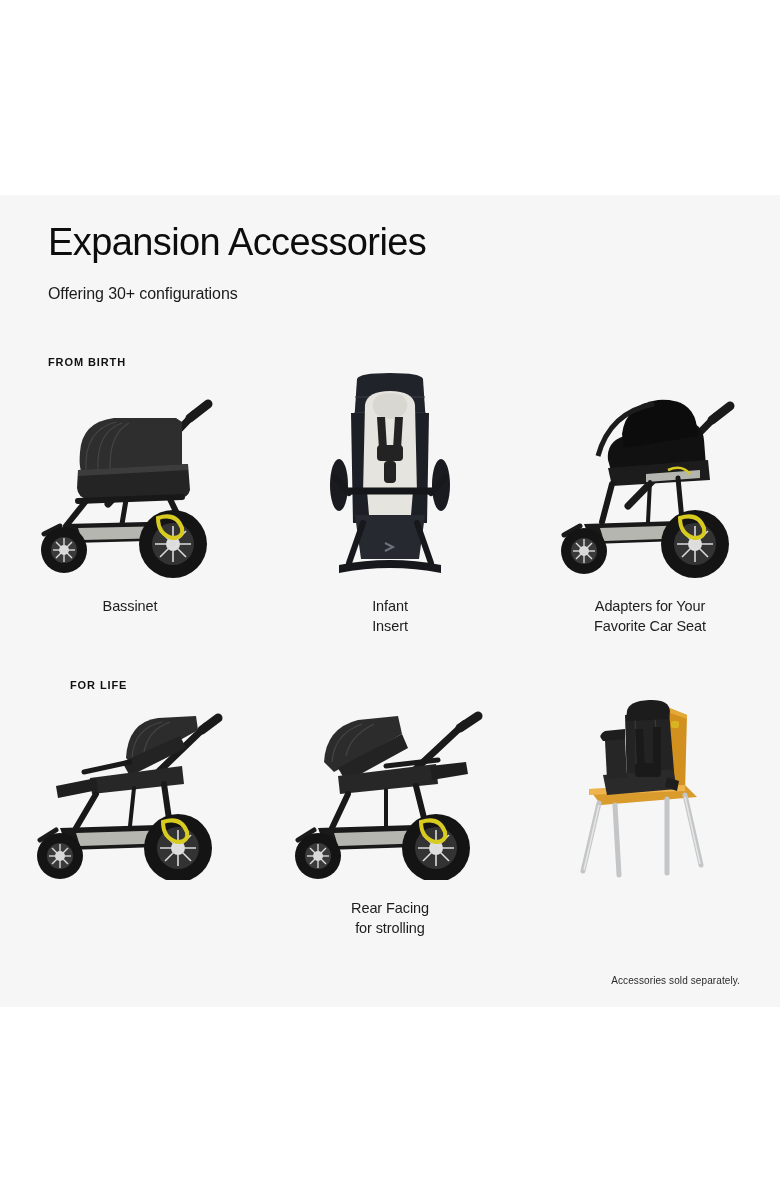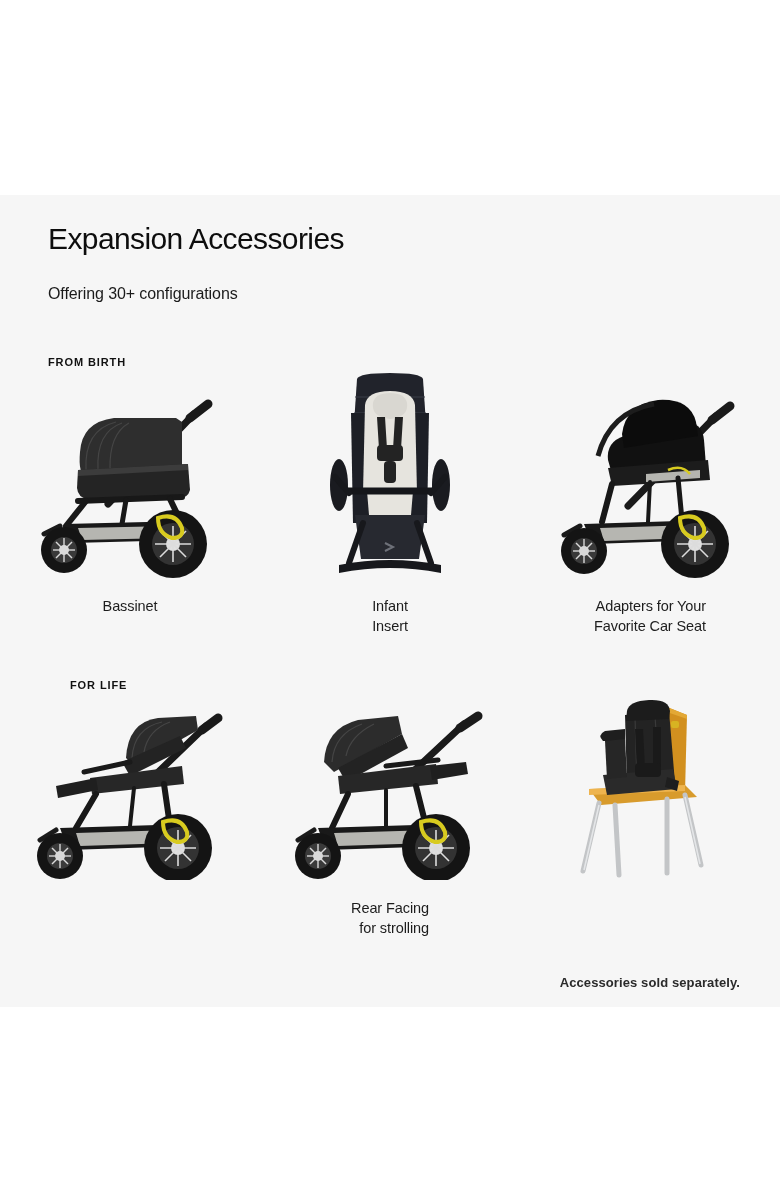--- a/index.html
+++ b/index.html
@@ -12,21 +12,21 @@
   }
   .page { position:relative; width:780px; height:1196px; background:#ffffff; overflow:hidden; }
 
   .panel {
     position:absolute; left:0; top:195px; width:780px; height:812px;
     background:#f6f6f6;
   }
 
   .heading {
     position:absolute; left:48px; top:222px;
-    font-size:30px; font-weight:400; letter-spacing:-0.6px;
+    font-size:38px; font-weight:400; letter-spacing:-0.6px;
     color:#0d0d0d; line-height:1.1; white-space:nowrap;
   }
   .subtitle {
     position:absolute; left:48px; top:283px;
     font-size:16px; font-weight:400; color:#1b1b1b;
     line-height:1.42; letter-spacing:-0.1px;
   }
 
   .sect-label {
     position:absolute; left:48px;
@@ -39,28 +39,28 @@
   .row { position:absolute; left:0; width:780px; display:flex; }
   .row-1 { top:378px; height:275px; }
   .row-2 { top:700px; height:250px; }
 
   .cell { flex:1 1 0; display:flex; flex-direction:column; align-items:center; }
   .art { width:100%; display:flex; align-items:flex-end; justify-content:center; }
   .row-1 .art { height:200px; }
   .row-2 .art { height:180px; }
 
   .caption {
-    margin-top:18px; text-align:right;
+    margin-top:18px; text-align:center;
     font-size:14.5px; font-weight:400; color:#1d1d1d;
     line-height:1.38; letter-spacing:-0.1px;
   }
 
   .footnote {
     position:absolute; right:40px; top:975px;
-    font-size:13px; font-weight:700; color:#2a2a2a; letter-spacing:0.1px;
+    font-size:10px; font-weight:400; color:#2a2a2a; letter-spacing:0.1px;
   }
 
   svg { display:block; }
 </style>
 </head>
 <body>
 
 <div class="page">
 
   <div class="panel"></div>

